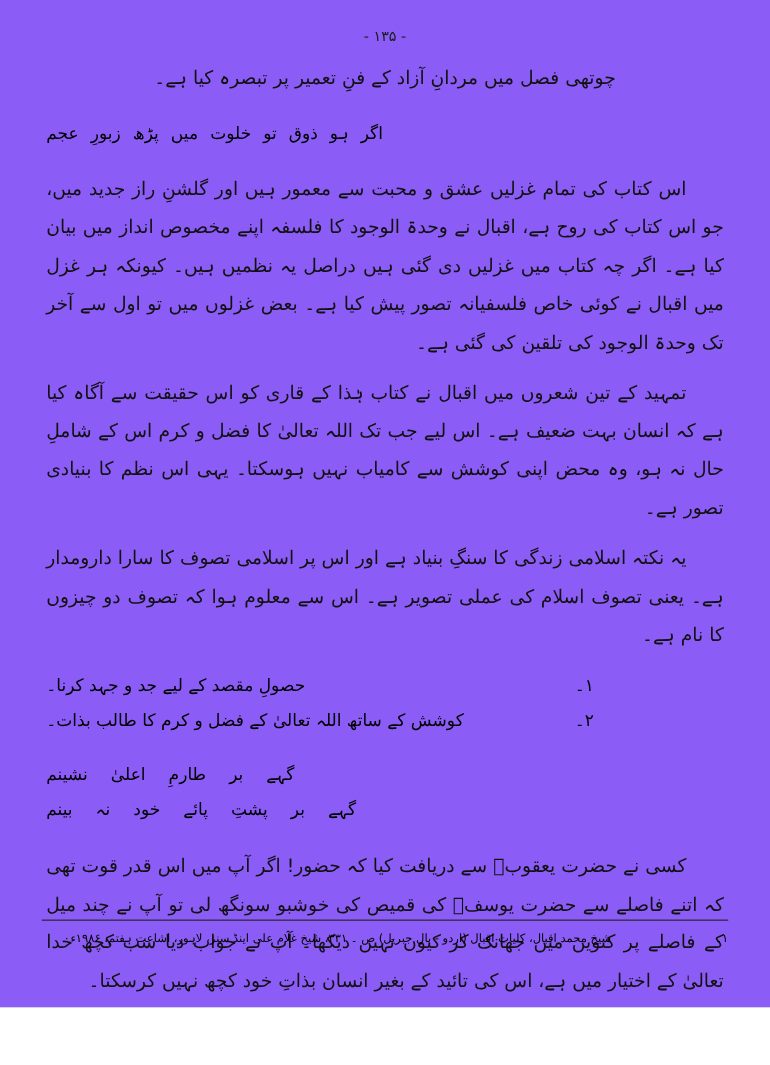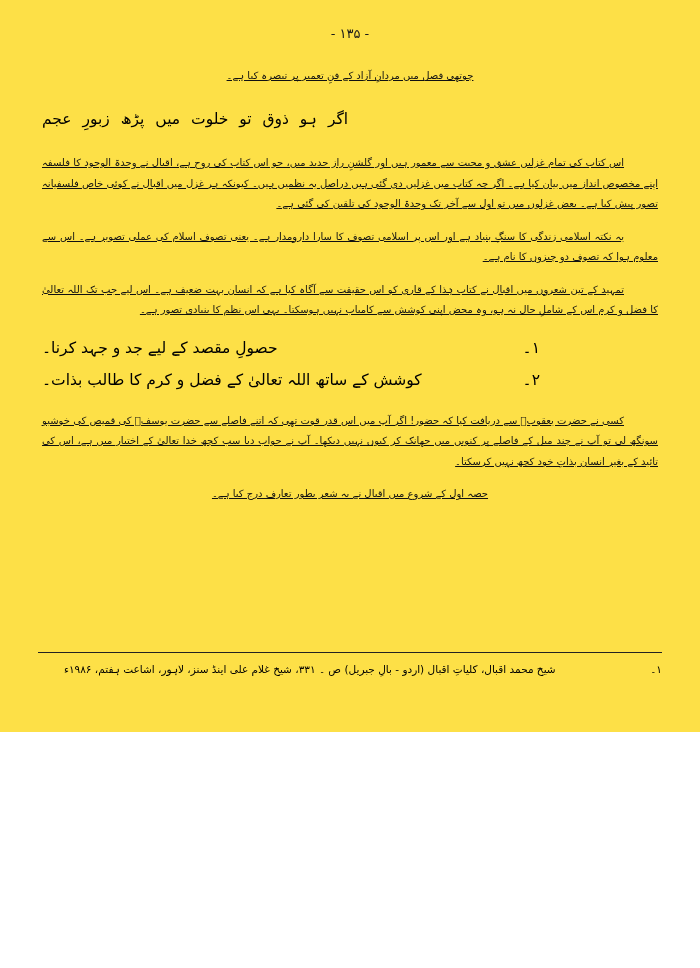--- a/index.html
+++ b/index.html
@@ -8,23 +8,23 @@
     padding: 0;
     background: #ffffff;
   }
   body {
     font-family: "DejaVu Sans", "Liberation Sans", sans-serif;
     color: #000000;
   }
   .page {
     position: relative;
     width: 700px;
-    height: 732px;
+    height: 916px;
     margin: 0 auto;
-    background: #fde047;
+    background: #8b5cf6;
     box-sizing: border-box;
     padding: 0;
     overflow: hidden;
   }
 
   
   .page-number {
     position: absolute;
     top: 26px;
     left: 0;
@@ -40,28 +40,27 @@
   .content {
     position: absolute;
     top: 54px;
     right: 42px;
     left: 42px;
     direction: rtl;
     text-align: justify;
   }
 
   .para {
-    font-size: 10px;
+    font-size: 17px;
     line-height: 2.05;
-    margin: 12px 0 11px 0;
+    margin: 0 0 11px 0;
     text-align: justify;
     text-justify: inter-word;
     direction: rtl;
     color: #111111;
-    text-decoration: underline;
   }
   .para.indent {
     text-indent: 34px;
   }
   .para.one-line-center {
     text-align: center;
     margin-bottom: 13px;
   }
 
   
@@ -159,36 +158,40 @@
 
     <p class="para one-line-center">چوتھی فصل میں مردانِ آزاد کے فنِ تعمیر پر تبصرہ کیا ہے۔</p>
 
 
     <div class="verse">
       <div class="verse-line">اگر ہو ذوق تو خلوت میں پڑھ زبورِ عجم</div>
     </div>
 
     <p class="para indent">اس کتاب کی تمام غزلیں عشق و محبت سے معمور ہیں اور گلشنِ راز جدید میں، جو اس کتاب کی روح ہے، اقبال نے وحدۃ الوجود کا فلسفہ اپنے مخصوص انداز میں بیان کیا ہے۔ اگر چہ کتاب میں غزلیں دی گئی ہیں دراصل یہ نظمیں ہیں۔ کیونکہ ہر غزل میں اقبال نے کوئی خاص فلسفیانہ تصور پیش کیا ہے۔ بعض غزلوں میں تو اول سے آخر تک وحدۃ الوجود کی تلقین کی گئی ہے۔</p>
 
+    <p class="para indent">تمہید کے تین شعروں میں اقبال نے کتاب ہٰذا کے قاری کو اس حقیقت سے آگاہ کیا ہے کہ انسان بہت ضعیف ہے۔ اس لیے جب تک اللہ تعالیٰ کا فضل و کرم اس کے شاملِ حال نہ ہو، وہ محض اپنی کوشش سے کامیاب نہیں ہوسکتا۔ یہی اس نظم کا بنیادی تصور ہے۔</p>
+
     <p class="para indent">یہ نکتہ اسلامی زندگی کا سنگِ بنیاد ہے اور اس پر اسلامی تصوف کا سارا دارومدار ہے۔ یعنی تصوف اسلام کی عملی تصویر ہے۔ اس سے معلوم ہوا کہ تصوف دو چیزوں کا نام ہے۔</p>
-
-    <p class="para indent">تمہید کے تین شعروں میں اقبال نے کتاب ہٰذا کے قاری کو اس حقیقت سے آگاہ کیا ہے کہ انسان بہت ضعیف ہے۔ اس لیے جب تک اللہ تعالیٰ کا فضل و کرم اس کے شاملِ حال نہ ہو، وہ محض اپنی کوشش سے کامیاب نہیں ہوسکتا۔ یہی اس نظم کا بنیادی تصور ہے۔</p>
 
     <div class="numbered-list">
       <div class="list-row">
         <span class="list-marker">۱۔</span>
         <span class="list-text">حصولِ مقصد کے لیے جد و جہد کرنا۔</span>
       </div>
       <div class="list-row">
         <span class="list-marker">۲۔</span>
         <span class="list-text">کوشش کے ساتھ اللہ تعالیٰ کے فضل و کرم کا طالب بذات۔</span>
       </div>
     </div>
 
 
+    <div class="verse persian">
+      <div class="verse-line">گہے بر طارمِ اعلیٰ نشینم</div>
+      <div class="verse-line">گہے بر پشتِ پائے خود نہ بینم</div>
+    </div>
 
     <p class="para indent">کسی نے حضرت یعقوبؑ سے دریافت کیا کہ حضور! اگر آپ میں اس قدر قوت تھی کہ اتنے فاصلے سے حضرت یوسفؑ کی قمیص کی خوشبو سونگھ لی تو آپ نے چند میل کے فاصلے پر کنویں میں جھانک کر کیوں نہیں دیکھا۔ آپ نے جواب دیا سب کچھ خدا تعالیٰ کے اختیار میں ہے، اس کی تائید کے بغیر انسان بذاتِ خود کچھ نہیں کرسکتا۔</p>
 
     <p class="para one-line-center">حصہ اول کے شروع میں اقبال نے یہ شعر بطور تعارف درج کیا ہے۔</p>
 
   </div>
 
   <div class="footnote-area">
     <hr class="footnote-rule">
     <div class="footnote-row">

